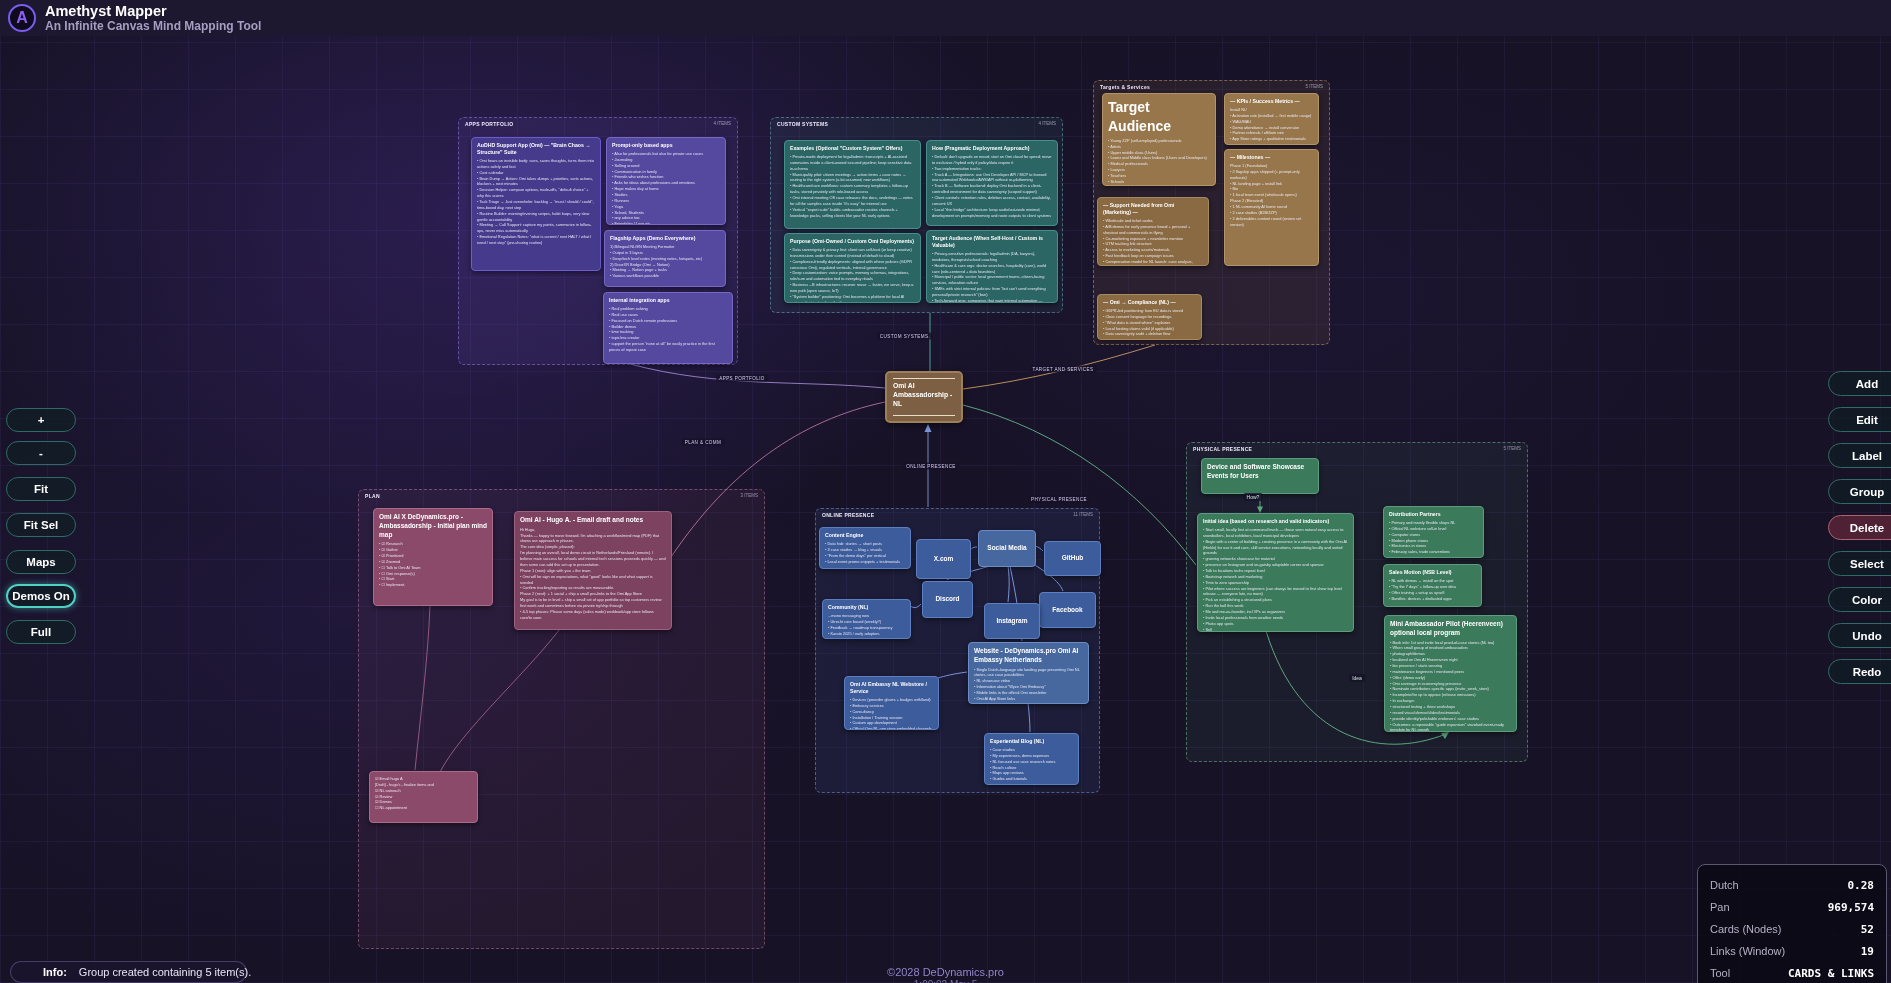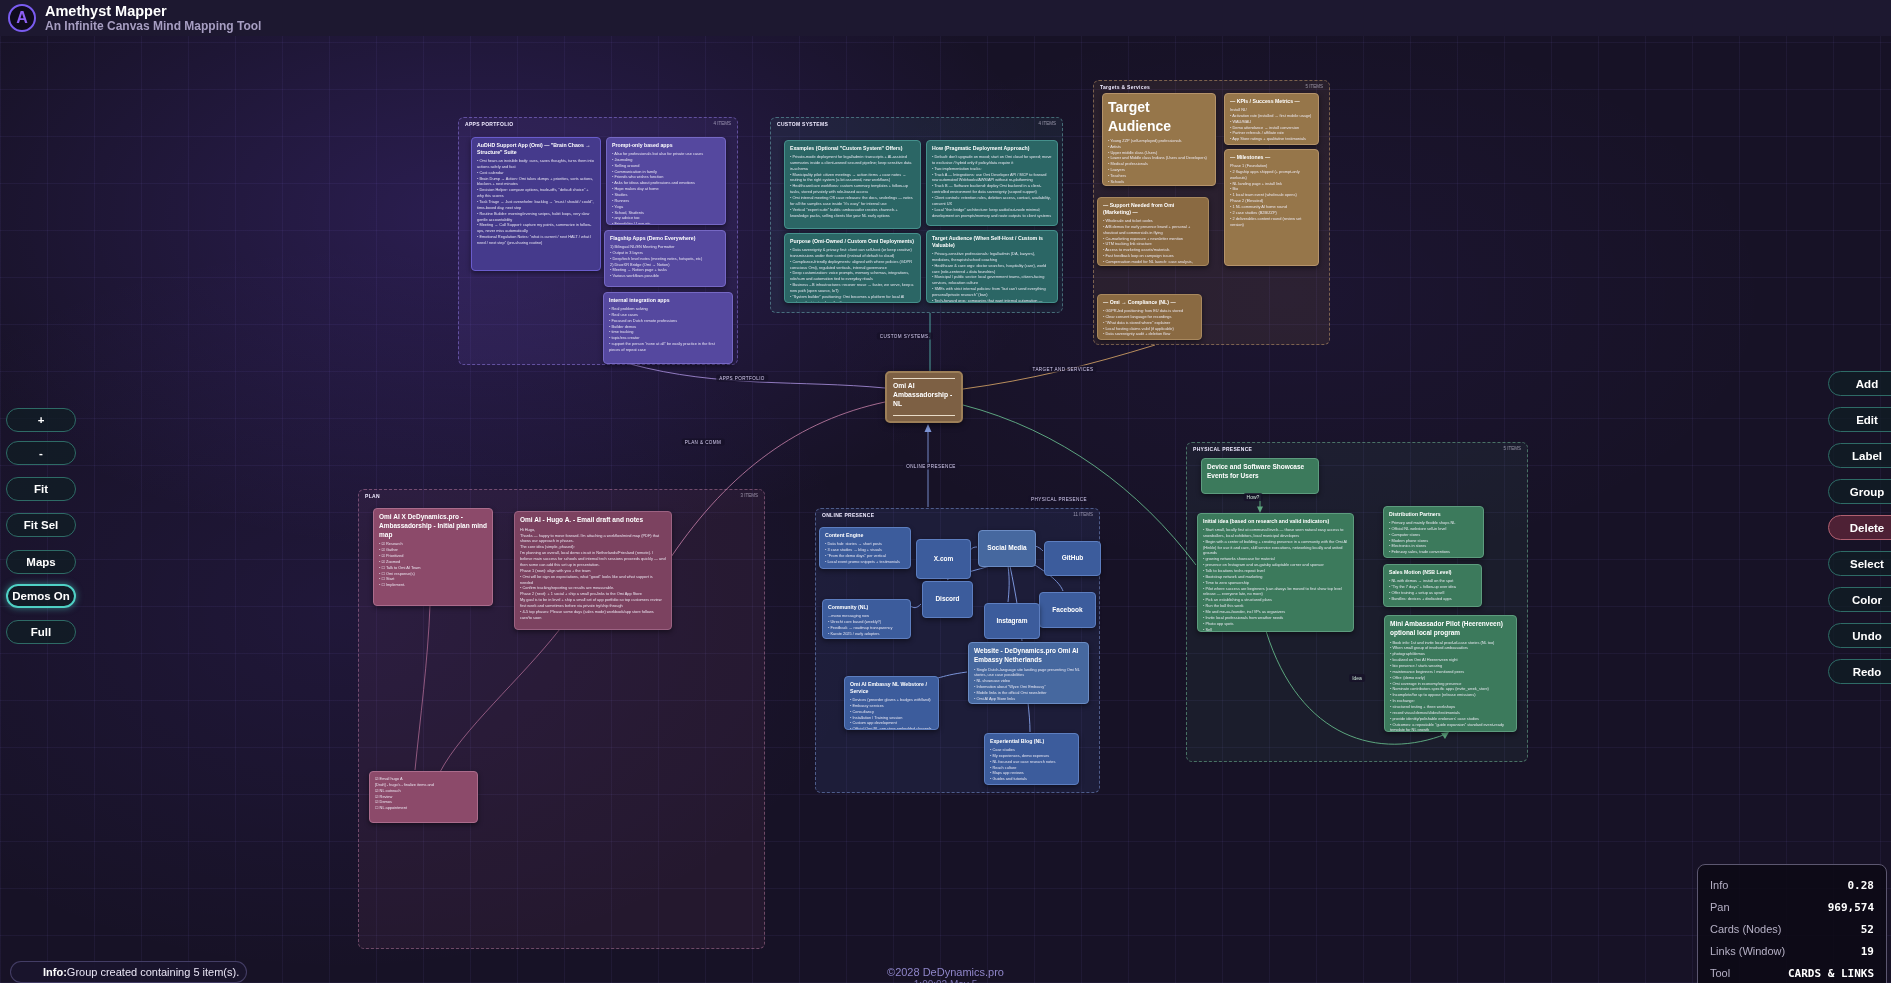--- a/index.html
+++ b/index.html
@@ -24,21 +24,21 @@
   .m-file { position:absolute; left:1673px; top:5px; width:84px; height:26px; }
   .m-settings { position:absolute; left:1768px; top:5px; width:71px; height:26px; }
   .m-help { position:absolute; left:1851px; top:5px; width:67px; height:26px; }
   
   .ltb { position:absolute; left:6px; width:70px; height:24px; z-index:20; }
   .rtb { position:absolute; left:1828px; width:78px; height:25px; z-index:20; }
   .snap-active { border:2px solid #4fd1c5; box-shadow:0 0 7px rgba(79,209,197,.55); }
   .danger { background:#4e2135; border:1px solid #b06070; }
   
   .infobar { position:absolute; left:10px; top:961px; width:237px; height:22px; border-radius:12px; background:rgba(26,21,46,.9); border:1px solid rgba(120,110,170,.45); display:flex; align-items:center; padding-left:32px; font-size:11px; color:#e8e4f4; z-index:20; white-space:nowrap; }
-  .infobar b { color:#fff; margin-right:0; }
+  .infobar b { color:#fff; margin-right:12px; }
   .footer { position:absolute; left:0; top:966px; width:1891px; text-align:center; font-size:11px; color:#8f86c9; z-index:19; }
   .footer2 { position:absolute; left:0; top:979px; width:1891px; text-align:center; font-size:10px; color:#7a72b0; z-index:19; }
   .stats { position:absolute; left:1697px; top:864px; width:190px; height:130px; border:1px solid #5c5770; border-radius:8px; background:rgba(12,9,22,.88); z-index:20; padding:9px 12px 0 12px; }
   .srow { display:flex; justify-content:space-between; height:22px; align-items:center; }
   .slabel { font-size:11px; color:#b5b0c5; }
   .sval { font-family:"DejaVu Sans Mono",monospace; font-weight:bold; font-size:11px; color:#fff; }
   
   .edges { position:absolute; left:0; top:0; width:1891px; height:983px; z-index:2; }
   .group { position:absolute; border-radius:6px; z-index:3; }
   .g-purple { background:rgba(125,95,230,.10); border:1px dashed rgba(165,140,255,.45); }
@@ -453,21 +453,21 @@
 
 <div class="infobar">
   <b>Info:</b>
   <span>Group created containing 5 item(s).</span>
 </div>
 <div class="footer">©2028 DeDynamics.pro</div>
 <div class="footer2">1:00:02 May 5</div>
 
 <div class="stats">
   <div class="srow">
-    <span class="slabel">Info</span>
+    <span class="slabel">Dutch</span>
     <span class="sval">0.28</span>
   </div>
   <div class="srow">
     <span class="slabel">Pan</span>
     <span class="sval">969,574</span>
   </div>
   <div class="srow">
     <span class="slabel">Cards (Nodes)</span>
     <span class="sval">52</span>
   </div>

